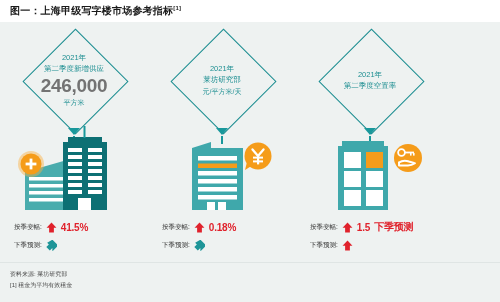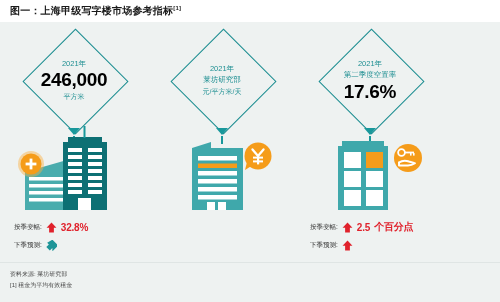--- a/index.html
+++ b/index.html
@@ -122,21 +122,21 @@
   }
   .d-label {
     font-size: 7.5px;
     color: #1e8f92;
     line-height: 12px;
     white-space: nowrap;
   }
   .d-value {
     font-size: 19px;
     font-weight: bold;
-    color: #000000;
+    color: #737373;
     line-height: 22px;
     letter-spacing: -0.3px;
     white-space: nowrap;
   }
   .d-unit {
     font-size: 7px;
     color: #1e8f92;
     line-height: 11px;
     white-space: nowrap;
   }
@@ -211,20 +211,21 @@
   </div>
 
   <div class="board">
     <div class="panels">
 
       <div class="panel">
         <div class="diamond-wrap">
           <div class="diamond-shape"></div>
           <div class="diamond-content">
             <div class="d-year">2021年</div>
+            <div class="d-label">第二季度新增供应</div>
             <div class="d-value">246,000</div>
             <div class="d-unit">平方米</div>
           </div>
           <div class="d-caret"></div>
           <div class="d-stem"></div>
         </div>
 
         <div class="art">
           <svg width="126" height="92" viewBox="0 0 126 92">
 
@@ -263,21 +264,21 @@
             </g>
           </svg>
         </div>
 
         <div class="metrics">
           <div class="metric-row">
             <span class="metric-label">按季变幅:</span>
             <svg class="arrow-icon" width="11" height="11" viewBox="0 0 12 12">
               <path d="M6 0.6 L11.4 6.2 L8.6 6.2 L8.6 11.4 L3.4 11.4 L3.4 6.2 L0.6 6.2 Z" fill="#e0222c"></path>
             </svg>
-            <span class="metric-value">32.8%</span>
+            <span class="metric-value">41.5%</span>
           </div>
           <div class="metric-row">
             <span class="metric-label">下季预测:</span>
             <svg class="arrow-icon" width="11" height="11" viewBox="0 0 12 12">
               <path d="M2.2 0.8 L11.2 0.8 L11.2 9.8 L8.6 7.3 L8.6 11.2 L3.2 11.2 L3.2 7.3 L0.6 7.3 Z" fill="#1e9598" transform="rotate(45 6 6)"></path>
             </svg>
           </div>
         </div>
       </div>
 
@@ -312,29 +313,43 @@
               <circle cx="99" cy="30" r="13.5" fill="#f59c1a"></circle>
               <polygon points="88,36 86,44 94,39" fill="#f59c1a"></polygon>
               <path d="M93.5 23.5 L99 30 L104.5 23.5" stroke="#ffffff" stroke-width="2.3" fill="none" stroke-linecap="round"></path>
               <rect x="94" y="30.6" width="10" height="2" fill="#ffffff"></rect>
               <rect x="94" y="34.4" width="10" height="2" fill="#ffffff"></rect>
               <rect x="98" y="29.4" width="2.2" height="9" fill="#ffffff"></rect>
             </g>
           </svg>
         </div>
 
+        <div class="metrics">
+          <div class="metric-row">
+            <span class="metric-label">按季变幅:</span>
+            <svg class="arrow-icon" width="11" height="11" viewBox="0 0 12 12">
+              <path d="M6 0.6 L11.4 6.2 L8.6 6.2 L8.6 11.4 L3.4 11.4 L3.4 6.2 L0.6 6.2 Z" fill="#e0222c"></path>
+            </svg>
+            <span class="metric-value">0.18%</span>
+          </div>
+          <div class="metric-row">
+            <span class="metric-label">下季预测:</span>
+            <svg class="arrow-icon" width="11" height="11" viewBox="0 0 12 12">
+              <path d="M2.2 0.8 L11.2 0.8 L11.2 9.8 L8.6 7.3 L8.6 11.2 L3.2 11.2 L3.2 7.3 L0.6 7.3 Z" fill="#1e9598" transform="rotate(45 6 6)"></path>
+            </svg>
+          </div>
+        </div>
       </div>
 
       <div class="panel">
         <div class="diamond-wrap">
           <div class="diamond-shape"></div>
           <div class="diamond-content">
             <div class="d-year">2021年</div>
             <div class="d-label">第二季度空置率</div>
-            <div class="d-value">17.6%</div>
             <div class="d-unit"></div>
           </div>
           <div class="d-caret"></div>
           <div class="d-stem"></div>
         </div>
 
         <div class="art">
           <svg width="126" height="92" viewBox="0 0 126 92">
             <rect x="31" y="20" width="50" height="64" fill="#3fa8ab"></rect>
             <rect x="35" y="15" width="42" height="6" fill="#3fa8ab"></rect>
@@ -358,22 +373,22 @@
             </g>
           </svg>
         </div>
 
         <div class="metrics">
           <div class="metric-row">
             <span class="metric-label">按季变幅:</span>
             <svg class="arrow-icon" width="11" height="11" viewBox="0 0 12 12">
               <path d="M6 0.6 L11.4 6.2 L8.6 6.2 L8.6 11.4 L3.4 11.4 L3.4 6.2 L0.6 6.2 Z" fill="#e0222c"></path>
             </svg>
-            <span class="metric-value">2.5</span>
-            <span class="metric-value sm">个百分点</span>
+            <span class="metric-value">1.5</span>
+            <span class="metric-value sm">下季预测</span>
           </div>
           <div class="metric-row">
             <span class="metric-label">下季预测:</span>
             <svg class="arrow-icon" width="11" height="11" viewBox="0 0 12 12">
               <path d="M6 0.6 L11.4 6.2 L8.6 6.2 L8.6 11.4 L3.4 11.4 L3.4 6.2 L0.6 6.2 Z" fill="#e0222c"></path>
             </svg>
           </div>
         </div>
       </div>
 

